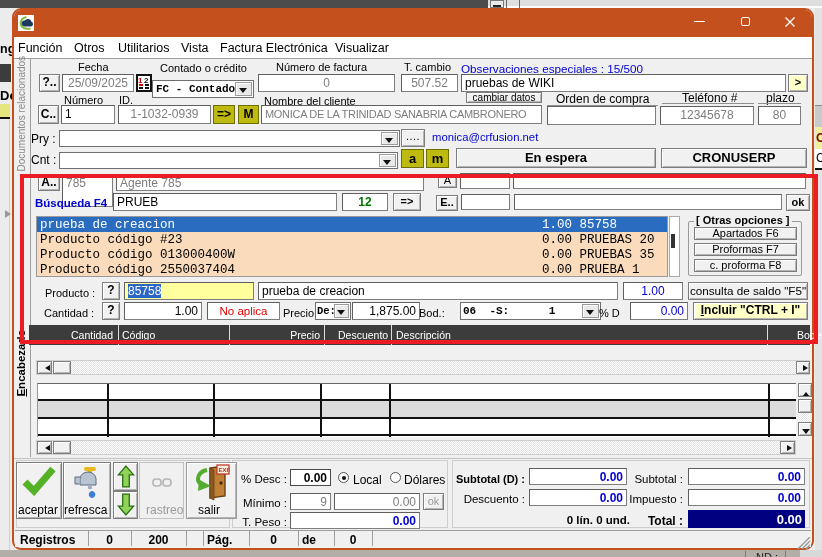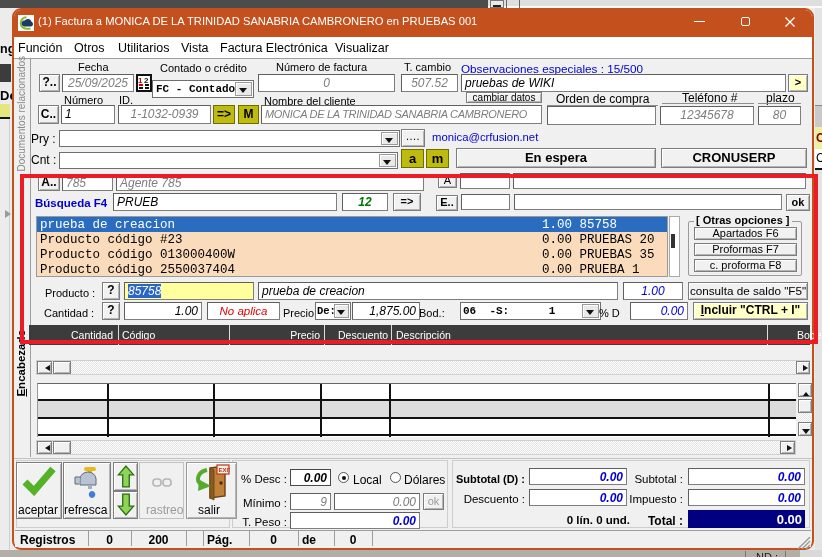--- a/index.html
+++ b/index.html
@@ -1,21 +1,21 @@
 <!DOCTYPE html>
 <html><head><meta charset="utf-8">
 <style>
 html,body{margin:0;padding:0;}
 #s{position:relative;width:822px;height:557px;overflow:hidden;background:#ECECEC;
    font-family:"Liberation Sans",sans-serif;font-size:11px;color:#000;}
 .ab{position:absolute;box-sizing:border-box;}
 .lb{position:absolute;white-space:nowrap;}
 .tb{position:absolute;box-sizing:border-box;background:#fff;border:1px solid #7e7e7e;
     border-top-color:#5f5f5f;border-left-color:#5f5f5f;font-size:12px;
-    padding:1px 3px;overflow:hidden;white-space:nowrap;line-height:14px;font-style:italic;}
+    padding:1px 3px;overflow:hidden;white-space:nowrap;line-height:14px;}
 .btn{position:absolute;box-sizing:border-box;background:#f1f1f1;
      border:1px solid #7d7d7d;box-shadow:inset 1px 1px 0 #fff, inset -1px -1px 0 #b5b5b5;
      text-align:center;overflow:hidden;white-space:nowrap;}
 .olv{position:absolute;box-sizing:border-box;background:#bfba10;border:1px solid #6d6d00;
      text-align:center;font-weight:bold;color:#000;overflow:hidden;}
 .ylw{background:#ffffc8;}
 .gry{color:#7d7d7d;}
 .blu{color:#0000d2;}
 .mono{font-family:"Liberation Mono",monospace;}
 .cmb{position:absolute;box-sizing:border-box;background:#fff;border:1px solid #6f6f6f;}
@@ -61,21 +61,20 @@
 
 <div class="ab" style="left:12px;top:8px;width:802px;height:542px;background:#f0f0f0;
      border:2px solid #c4511d;border-radius:9px;"></div>
 <div class="ab" style="left:14px;top:10px;width:798px;height:27px;background:#c4511d;border-radius:7px 7px 0 0;"></div>
 
 <div class="ab" style="left:18px;top:15px;width:16px;height:16px;background:#fcfcfc;">
 <svg width="16" height="16" viewBox="0 0 16 16">
 <path d="M8.5 2.2 A5.6 5.6 0 1 0 8.5 13.8 L12.5 13.8" fill="none" stroke="#83b841" stroke-width="2.1"></path>
 <path d="M3.8 9.2 a2.9 2.9 0 0 1 2.9-3.7 a3.9 3.9 0 0 1 6.8 1.2 a2.5 2.5 0 0 1 -0.9 4.8 l-6.3 0 a2.9 2.9 0 0 1 -2.5 -2.3 z" fill="#1d3a5f"></path>
 </svg></div>
-<div class="lb" style="left:38px;top:15px;color:#fff;font-size:11.2px;">(1) Factura a MONICA DE LA TRINIDAD SANABRIA CAMBRONERO en PRUEBAS 001</div>
 
 <div class="ab" style="left:694px;top:21px;width:11px;height:1.4px;background:#fff;"></div>
 <div class="ab" style="left:741px;top:17px;width:9px;height:9px;border:1.4px solid #fff;border-radius:2px;"></div>
 <svg class="ab" style="left:784px;top:16px;" width="12" height="12" viewBox="0 0 12 12">
       <path d="M1.5 1.5 L10.5 10.5 M10.5 1.5 L1.5 10.5" stroke="#fff" stroke-width="1.3"></path>
     </svg>
 
 <div class="ab" style="left:14px;top:37px;width:798px;height:21px;background:#fff;"></div>
 <div class="lb" style="left:18px;top:41px;font-size:12.5px;">Función</div>
 <div class="lb" style="left:74px;top:41px;font-size:12.5px;">Otros</div>
@@ -149,21 +148,21 @@
       <div class="cmbarr">
         <div class="arrdn"></div>
       </div>
     </div>
 <div class="olv" style="left:401px;top:149px;width:23px;height:19px;font-size:13px;line-height:17px;">a</div>
 <div class="olv" style="left:426px;top:149px;width:23px;height:19px;font-size:13px;line-height:17px;">m</div>
 <div class="btn" style="left:456px;top:148px;width:200px;height:20px;font-weight:bold;font-size:13px;line-height:18px;">En espera</div>
 <div class="btn" style="left:661px;top:148px;width:146px;height:20px;font-weight:bold;font-size:13px;line-height:18px;">CRONUSERP</div>
 
 <div class="btn" style="left:38px;top:174px;width:22px;height:17px;font-weight:bold;font-size:12px;line-height:14px;">A..</div>
-<div class="tb gry" style="left:62px;top:174px;width:51px;height:17px;">785</div>
+<div class="tb gry" style="left:62px;top:174px;width:51px;height:33px;">785</div>
 <div class="tb gry" style="left:116px;top:174px;width:308px;height:17px;">Agente 785</div>
 <div class="btn" style="left:438px;top:174px;width:19px;height:14px;font-size:11px;line-height:11px;">A</div>
 <div class="tb" style="left:460px;top:173px;width:50px;height:16px;"></div>
 <div class="tb" style="left:513px;top:173px;width:293px;height:16px;"></div>
 
 <div class="lb" style="left:35px;top:197px;color:#0000cc;font-weight:bold;font-size:11.5px;">Búsqueda F4</div>
 <div class="tb" style="left:113px;top:193px;width:224px;height:18px;">PRUEB</div>
 <div class="tb" style="left:342px;top:193px;width:46px;height:18px;text-align:center;color:#007800;font-weight:bold;">12</div>
 <div class="btn" style="left:393px;top:193px;width:28px;height:18px;font-weight:bold;font-size:11px;line-height:15px;">=&gt;</div>
 <div class="btn" style="left:436px;top:195px;width:22px;height:16px;font-weight:bold;font-size:11px;line-height:13px;">E..</div>

